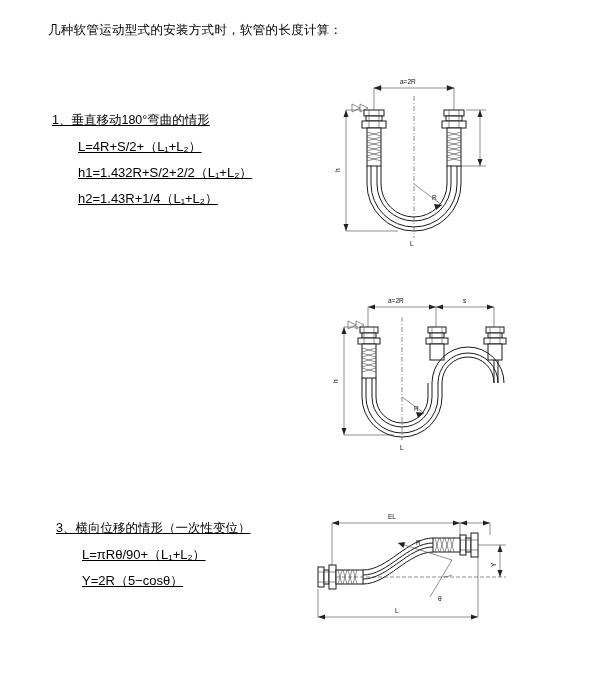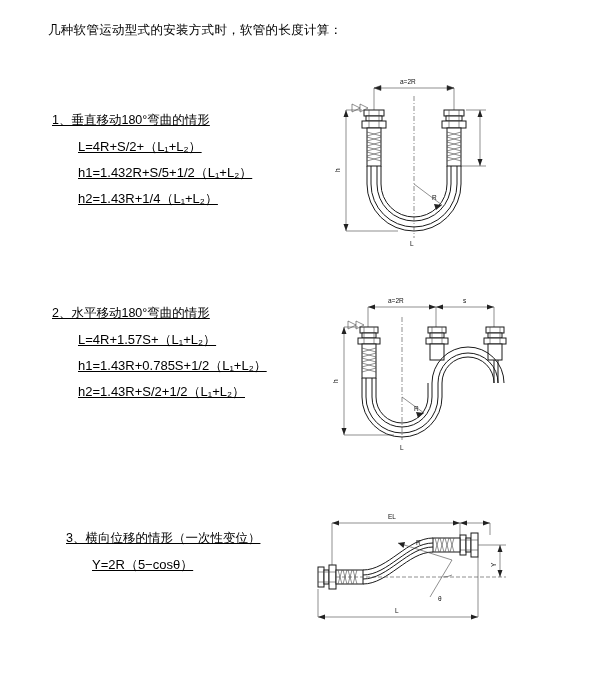--- a/index.html
+++ b/index.html
@@ -56,21 +56,21 @@
 </head>
 <body>
 
 <div class="page">
 
   <div class="heading">几种软管运动型式的安装方式时，软管的长度计算：</div>
 
   <div class="section" style="left:52px; top:112px;">
     <div class="sec-title">1、垂直移动180°弯曲的情形</div>
     <div class="formula">L=4R+S/2+（L₁+L₂）</div>
-    <div class="formula">h1=1.432R+S/5+1/2（L₁+L₂）</div>
+    <div class="formula">h1=1.432R+S/2+2/2（L₁+L₂）</div>
     <div class="formula">h2=1.43R+1/4（L₁+L₂）</div>
   </div>
 
   <div class="fig" style="left:318px; top:66px;">
     <svg width="220" height="200" viewBox="0 0 220 200">
 
       <g>
         <line class="ln-thin" x1="56" y1="22" x2="136" y2="22"></line>
         <path class="hatch" d="M56 22 l7 -2.5 l0 5 z" fill="#222"></path>
         <path class="hatch" d="M136 22 l-7 -2.5 l0 5 z" fill="#222"></path>
@@ -163,26 +163,20 @@
         <text class="dimtext" x="92" y="180">L</text>
       </g>
 
       <g>
         <path class="ln-thin" d="M34 38 l8 4 l-8 4 z" fill="#fff"></path>
         <path class="ln-thin" d="M42 38 l8 4 l-8 4 z" fill="#fff"></path>
       </g>
     </svg>
   </div>
 
-  <div class="section" style="left:52px; top:305px;">
-    <div class="sec-title">2、水平移动180°弯曲的情形</div>
-    <div class="formula">L=4R+1.57S+（L₁+L₂）</div>
-    <div class="formula">h1=1.43R+0.785S+1/2（L₁+L₂）</div>
-    <div class="formula">h2=1.43R+S/2+1/2（L₁+L₂）</div>
-  </div>
 
   <div class="fig" style="left:318px; top:285px;">
     <svg width="220" height="180" viewBox="0 0 220 180">
 
       <g>
         <line class="ln-thin" x1="50" y1="22" x2="118" y2="22"></line>
         <path d="M50 22 l7 -2.5 l0 5 z" fill="#222"></path>
         <path d="M118 22 l-7 -2.5 l0 5 z" fill="#222"></path>
         <text class="dimtext" x="70" y="18">a=2R</text>
         <line class="ln-thin" x1="50" y1="22" x2="50" y2="42"></line>
@@ -262,22 +256,23 @@
 
       <text class="dimtext" x="82" y="165">L</text>
 
       <g>
         <path class="ln-thin" d="M30 36 l8 4 l-8 4 z" fill="#fff"></path>
         <path class="ln-thin" d="M38 36 l8 4 l-8 4 z" fill="#fff"></path>
       </g>
     </svg>
   </div>
 
-  <div class="section" style="left:66px; top:520px;margin-top:10px;">
+  <div class="section" style="left:56px; top:520px;">
     <div class="sec-title">3、横向位移的情形（一次性变位）</div>
+    <div class="formula">L=πRθ/90+（L₁+L₂）</div>
     <div class="formula">Y=2R（5−cosθ）</div>
   </div>
 
   <div class="fig" style="left:300px; top:505px;">
     <svg width="250" height="135" viewBox="0 0 250 135">
 
       <g>
         <line class="ln-thin" x1="32" y1="18" x2="160" y2="18"></line>
         <path d="M32 18 l7 -2.5 l0 5 z" fill="#222"></path>
         <path d="M160 18 l-7 -2.5 l0 5 z" fill="#222"></path>

